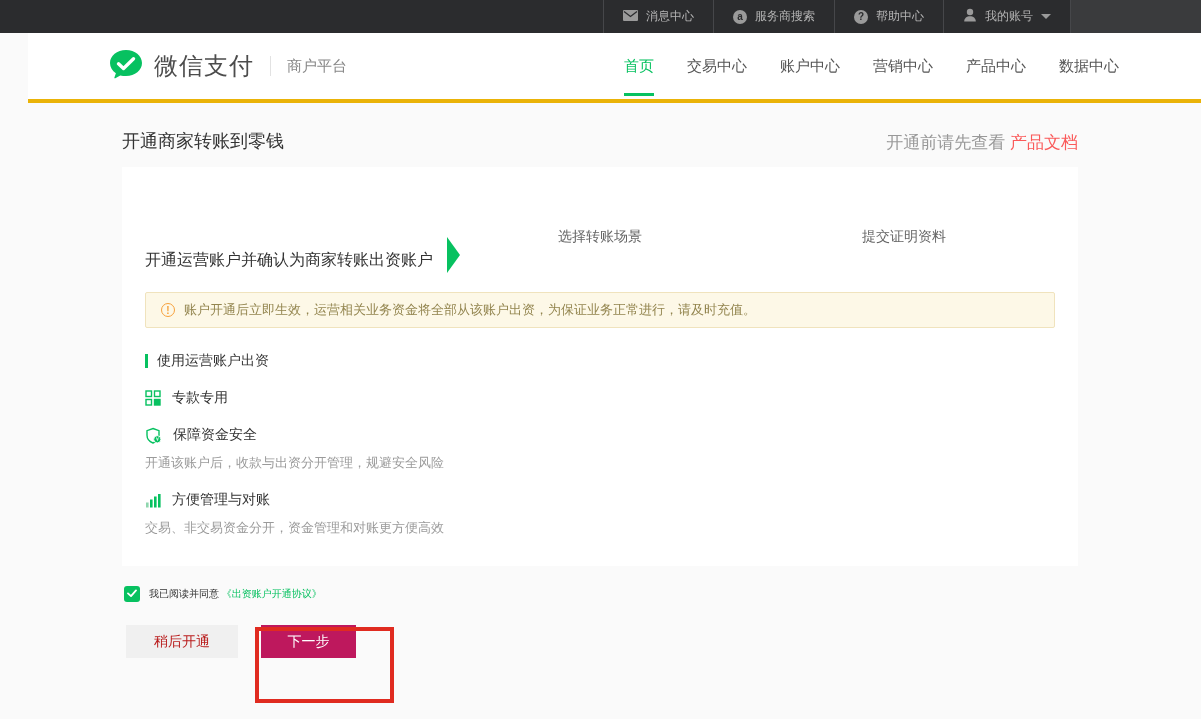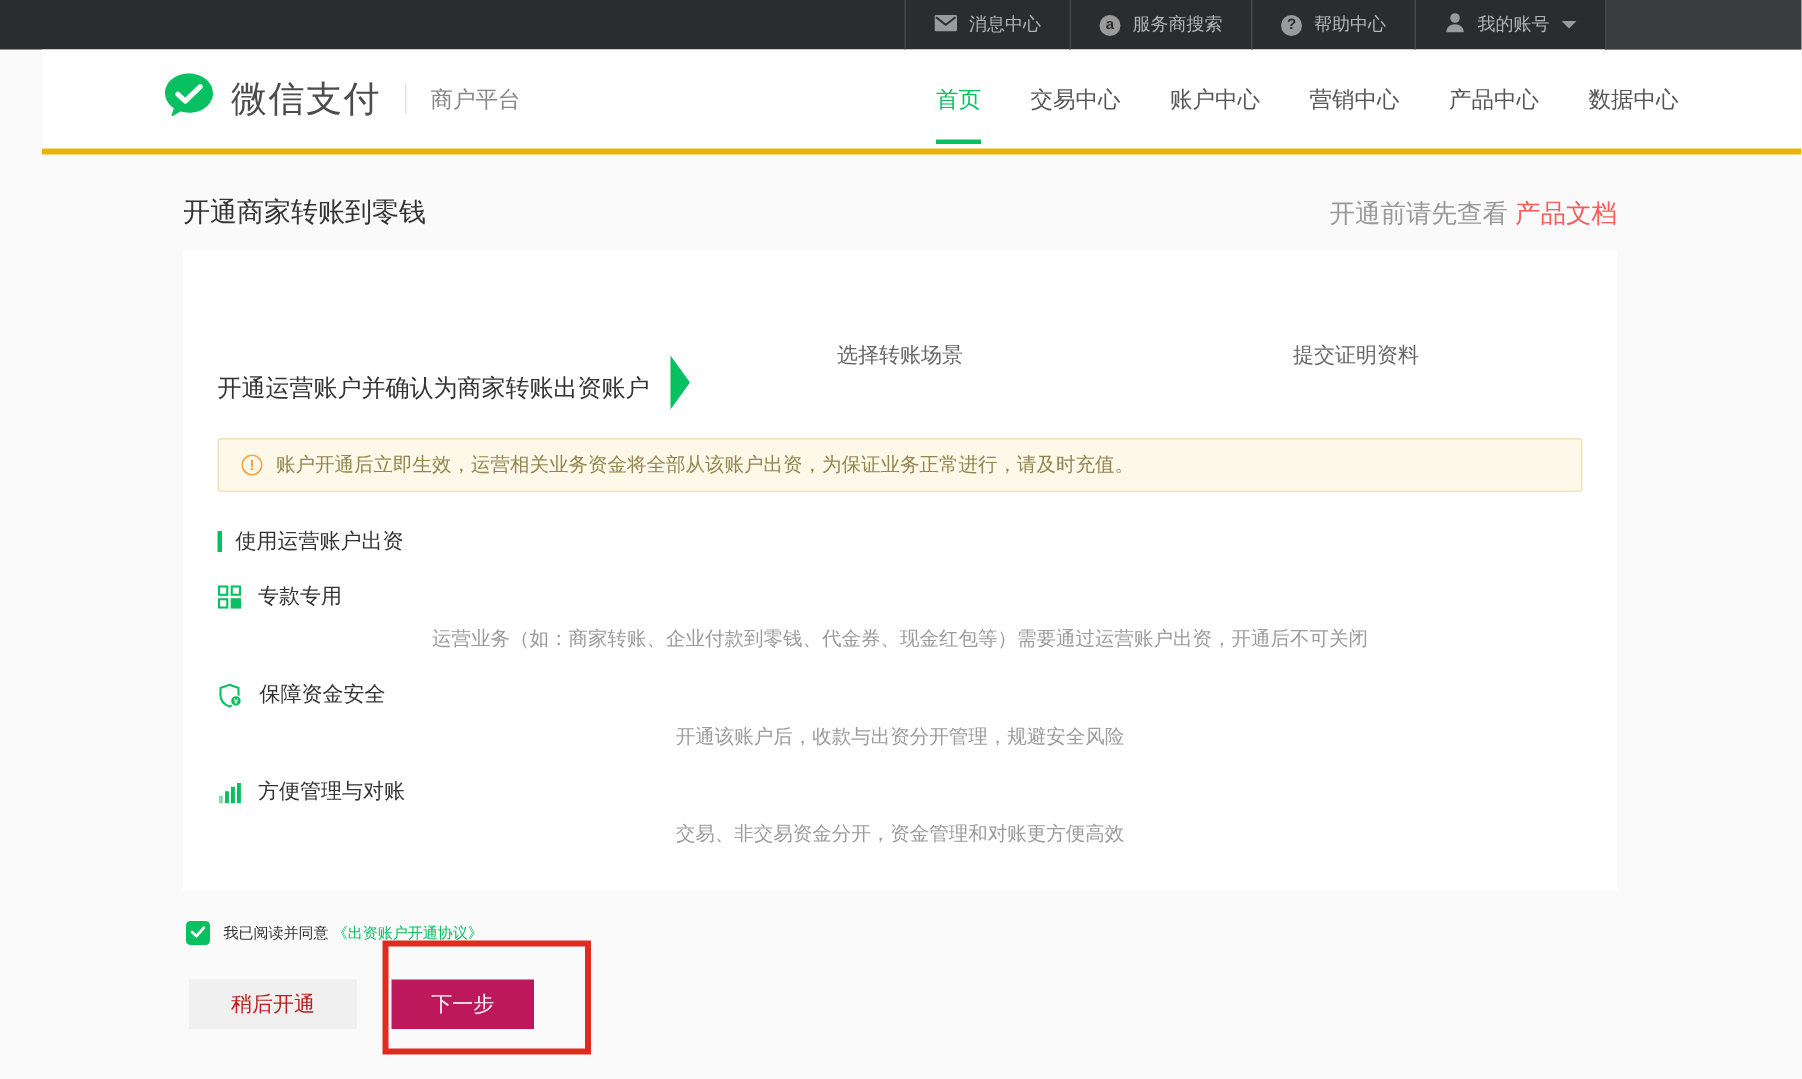--- a/index.html
+++ b/index.html
@@ -62,21 +62,21 @@
   .notice {
     margin-top:21px; height:36px; background:#fdf8e7; border:1px solid #f0e3bd; border-radius:2px;
     display:flex; align-items:center; gap:9px; padding:0 15px; font-size:13px; color:#93854f;
   }
   .notice-icon {
     width:14px; height:14px; flex:none; border:1px solid #f7a13c; border-radius:50%;
     color:#f7a13c; font-size:10px; font-weight:bold; display:flex; align-items:center; justify-content:center;
   }
   .section-title { margin-top:25px; display:flex; align-items:center; font-size:14px; color:#333; height:16px; }
   .section-bar { width:3px; height:14px; background:#07c160; margin-right:9px; }
-  .feature { margin-top:21px;text-align:center; }
+  .feature { margin-top:21px; }
   .feature-head { display:flex; align-items:center; gap:11px; font-size:14px; color:#333; height:16px; }
   .feature-head .ficon { display:flex; align-items:center; }
   .feature-desc { margin-top:11px; font-size:13px; color:#9b9b9b; line-height:17px; }
   
   .agree-row { margin:19px 0 0 124px; display:flex; align-items:center; gap:9px; font-size:10px; color:#333; height:17px; }
   .checkbox {
     width:16px; height:16px; background:#07c160; border-radius:3px; cursor:pointer;
     display:flex; align-items:center; justify-content:center; flex:none;
   }
   .agree-link { color:#07c160; cursor:pointer; }
@@ -180,21 +180,20 @@
       <span class="ficon">
         <svg width="16" height="16" viewBox="0 0 16 16">
           <rect x="1" y="1" width="5.5" height="5.5" fill="none" stroke="#07c160" stroke-width="1.4"></rect>
           <rect x="9.5" y="1" width="5.5" height="5.5" fill="none" stroke="#07c160" stroke-width="1.4"></rect>
           <rect x="1" y="9.5" width="5.5" height="5.5" fill="none" stroke="#07c160" stroke-width="1.4"></rect>
           <rect x="9.5" y="9.5" width="5.5" height="5.5" fill="#07c160" stroke="#07c160" stroke-width="1.4"></rect>
         </svg>
       </span>
       <span>专款专用</span>
     </div>
-    <div class="feature-desc">运营业务（如：商家转账、企业付款到零钱、代金券、现金红包等）需要通过运营账户出资，开通后不可关闭</div>
   </div>
 
   <div class="feature">
     <div class="feature-head">
       <span class="ficon">
         <svg width="17" height="17" viewBox="0 0 17 17">
           <path d="M8 1.5l6 2.2v4.6c0 3.6-2.4 6.3-6 7.7-3.6-1.4-6-4.1-6-7.7V3.7z" fill="none" stroke="#07c160" stroke-width="1.4"></path>
           <circle cx="12.3" cy="12.3" r="3.6" fill="#07c160" stroke="#fff" stroke-width="0.9"></circle>
           <text x="12.3" y="14.2" font-size="5.2" fill="#fff" text-anchor="middle" font-family="DejaVu Sans, sans-serif">¥</text>
         </svg>

